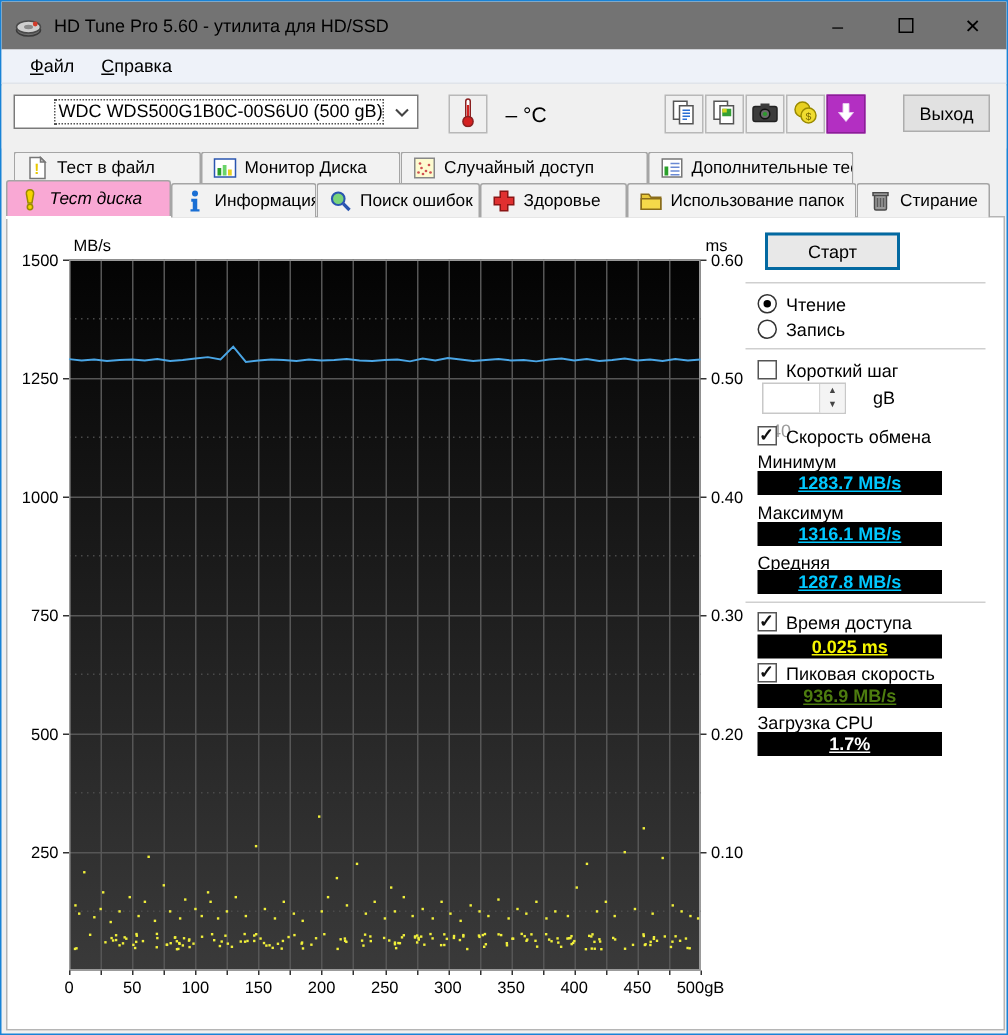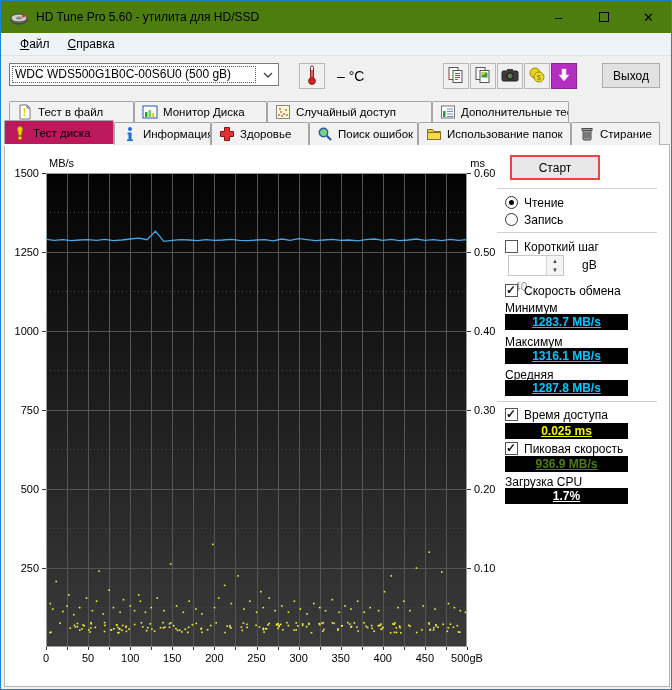--- a/index.html
+++ b/index.html
@@ -3,51 +3,51 @@
 <meta charset="utf-8">
 <style>
   * { margin:0; padding:0; box-sizing:border-box; }
   html,body { background:#888; }
   body { font-family:"Liberation Sans", sans-serif; }
   .window {
     position:relative; width:672px; height:690px; background:#f0f0f0;
     border:1px solid #1883d7; overflow:hidden; font-size:12px; color:#000;
   }
   
-  .titlebar { position:absolute; left:0; top:0; width:100%; height:32px; background:#4d7c0f; display:flex; align-items:center; }
+  .titlebar { position:absolute; left:0; top:0; width:100%; height:32px; background:#737373; display:flex; align-items:center; }
   .app-icon { margin:0 8px 0 9px; width:18px; height:16px; display:inline-flex; }
   .title-text { font-size:12px; color:#000; }
   .win-controls { position:absolute; right:0; top:0; height:32px; display:flex; }
   .win-btn { width:45px; height:32px; display:flex; align-items:center; justify-content:center; font-size:13px; color:#000; }
   .win-btn .box { width:10px; height:10px; border:1px solid #000; display:inline-block; }
   
   .menubar { position:absolute; left:0; top:32px; width:100%; height:23px; background:#eef2f9; border-bottom:1px solid #e0e4ea; display:flex; align-items:center; padding-left:10px; }
   .menu-item { padding:2px 9px; }
   .menu-item .accel { text-decoration:underline; }
   
   .toolbar { position:absolute; left:0; top:56px; width:100%; height:42px; background:#f0f0f0; }
-  .combo { position:absolute; left:8px; top:6px; width:270px; height:23px; background:#fff; border:1px solid #7a7a7a; display:flex; align-items:center; }
+  .combo { position:absolute; left:8px; top:6px; width:270px; height:23px; background:#fff; border:1px solid #7a7a7a; display:flex; align-items:center;padding-left:24px; }
   .combo-text { flex:1; padding:0 4px; font-size:12px; white-space:nowrap; overflow:hidden; outline:1px dotted #555; outline-offset:-2px; line-height:19px; height:19px; margin:1px; }
   .combo-arrow { width:20px; height:21px; display:flex; align-items:center; justify-content:center; color:#444; font-size:10px; }
   .tool-btn { position:absolute; top:6px; width:26px; height:26px; background:#f0f0f0; border:1px solid #b8b8b8; display:flex; align-items:center; justify-content:center; }
   .tool-btn.purple { background:#b32fc2; border-color:#8a1f96; }
   .temp-label { position:absolute; left:336px; top:11px; font-size:14px; color:#000; }
   .exit-btn { position:absolute; left:601px; top:6px; width:58px; height:25px; background:#e1e1e1; border:1px solid #adadad; font-size:12px; display:flex; align-items:center; justify-content:center; }
   
   .tabs-row1 { position:absolute; left:8px; top:100px; height:21px; display:flex; z-index:1; }
   .tabs-row2 { position:absolute; left:3px; top:121px; height:23px; display:flex; z-index:3; }
   .tab { display:flex; align-items:center; gap:5px; padding:0 7px; background:#f2f2f2; border:1px solid #a5a5a5; border-bottom:none; border-radius:2px 2px 0 0; font-size:11.5px; white-space:nowrap; overflow:hidden; }
   .tab .ticon { width:16px; height:16px; flex:0 0 16px; display:inline-flex; }
-  .tab.active { background:#be185d; height:24px; margin-top:-2px; z-index:4; position:relative; box-shadow:0 2px 0 #fff; }
+  .tab.active { background:#f9a8d4; height:24px; margin-top:-2px; z-index:4; position:relative; box-shadow:0 2px 0 #fff;font-style:italic; }
   
   .page { position:absolute; left:3px; top:143px; width:666px; height:543px; background:#fff; border:1px solid #b5b5b5; z-index:2; }
   .chart-svg { position:absolute; left:0; top:0; }
   
   .rp-sep { position:absolute; left:492px; width:160px; height:1px; background:#cfcfcf; }
-  .start-btn { position:absolute; left:505px; top:10px; width:90px; height:25px; background:#e8e8e8; border:2px solid #ef4444; font-size:12px; display:flex; align-items:center; justify-content:center; color:#000; }
+  .start-btn { position:absolute; left:505px; top:10px; width:90px; height:25px; background:#e8e8e8; border:2px solid #0369a1; font-size:12px; display:flex; align-items:center; justify-content:center; color:#000; }
   .ctl-row { position:absolute; left:500px; display:flex; align-items:center; gap:6px; height:15px; font-size:12px; white-space:nowrap; }
   .radio { width:13px; height:13px; border:1px solid #333; border-radius:50%; background:#fff; position:relative; flex:0 0 13px; }
   .radio.sel::after { content:""; position:absolute; left:3px; top:3px; width:5px; height:5px; border-radius:50%; background:#000; }
   .cbox { width:13px; height:13px; border:1px solid #555; background:#fff; position:relative; flex:0 0 13px; }
   .cbox.checked::after { content:"\2713"; position:absolute; left:0px; top:-2px; font-size:12px; font-weight:bold; color:#111; }
   .spinner { position:absolute; left:503px; top:110px; width:56px; height:21px; border:1px solid #c8c8c8; background:#fff; display:flex; }
   .spin-val { flex:1; color:#9a9a9a; font-size:12px; display:flex; align-items:center; padding-left:5px;margin-top:31px; }
   .spin-btns { width:17px; border-left:1px solid #d5d5d5; display:flex; flex-direction:column; }
   .spin-btns div { flex:1; display:flex; align-items:center; justify-content:center; font-size:6px; color:#444; background:#f4f4f4; }
   .spin-unit { position:absolute; left:577px; top:113px; font-size:12px; }
@@ -229,36 +229,36 @@
     </div>
     <div class="tab" style="width:97px">
       <span class="ticon">
         <svg width="16" height="16" viewBox="0 0 16 16">
             <circle cx="8" cy="3" r="2" fill="#1a6fd4"></circle>
             <path d="M5.5 6.5 h4 v7 h1.5 v1.5 h-6 v-1.5 h1.5 v-5 h-1 z" fill="#1a6fd4"></path>
           </svg>
       </span>
       <span>Информация</span>
     </div>
-    <div class="tab" style="width:98px">
-      <span class="ticon">
-        <svg width="16" height="16" viewBox="0 0 16 16">
-            <path d="M5.5 1.5 h5 v4 h4 v5 h-4 v4 h-5 v-4 h-4 v-5 h4 z" fill="#e03030" stroke="#8a1515"></path>
-          </svg>
-      </span>
-      <span>Здоровье</span>
-    </div>
     <div class="tab" style="width:109px">
       <span class="ticon">
         <svg width="16" height="16" viewBox="0 0 16 16">
             <circle cx="6.5" cy="6.5" r="4.2" fill="#7ad47a" stroke="#2a55b0" stroke-width="1.4"></circle>
             <line x1="9.8" y1="9.8" x2="14" y2="14" stroke="#2a55b0" stroke-width="2.2"></line>
           </svg>
       </span>
       <span>Поиск ошибок</span>
+    </div>
+    <div class="tab" style="width:98px">
+      <span class="ticon">
+        <svg width="16" height="16" viewBox="0 0 16 16">
+            <path d="M5.5 1.5 h5 v4 h4 v5 h-4 v4 h-5 v-4 h-4 v-5 h4 z" fill="#e03030" stroke="#8a1515"></path>
+          </svg>
+      </span>
+      <span>Здоровье</span>
     </div>
     <div class="tab" style="width:153px">
       <span class="ticon">
         <svg width="16" height="16" viewBox="0 0 16 16">
             <path d="M1.5 3.5 h5 l1.5 2 h6.5 v8 h-13 z" fill="#e8c838" stroke="#8a6d1a"></path>
             <path d="M1.5 6.5 h13 v7 h-13 z" fill="#f5d94a" stroke="#8a6d1a"></path>
           </svg>
       </span>
       <span>Использование папок</span>
     </div>

